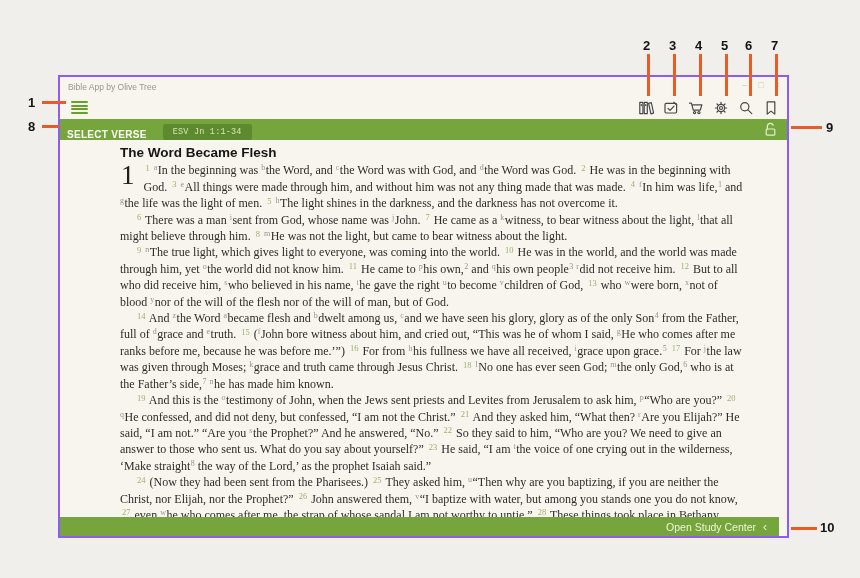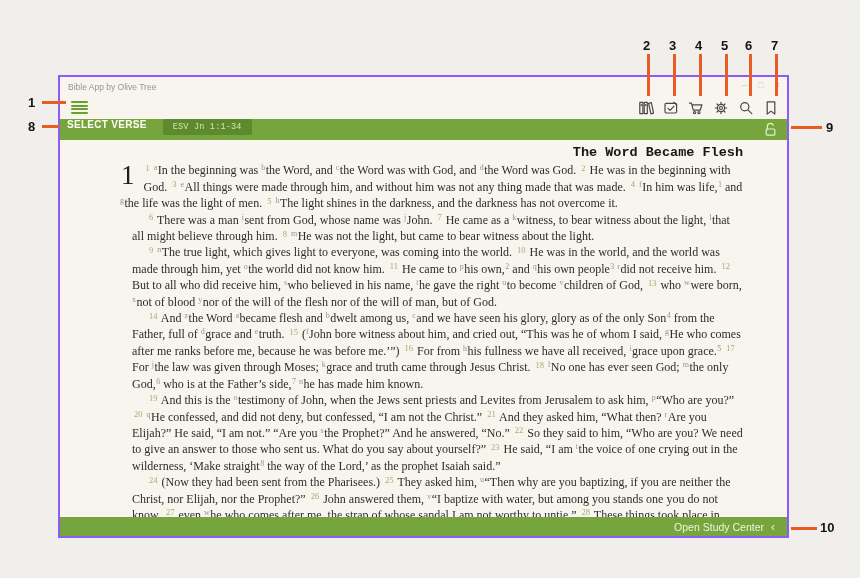--- a/index.html
+++ b/index.html
@@ -15,41 +15,41 @@
   .win-controls span{cursor:default;}
   .menu-btn{position:absolute;left:11px;top:24px;width:17px;height:13px;
             display:flex;flex-direction:column;justify-content:space-between;}
   .menu-btn i{display:block;height:2.2px;background:#69a02b;border-radius:1px;}
   .toolbar{position:absolute;right:8px;top:23px;display:flex;gap:9px;align-items:center;}
   .tool{width:16px;height:16px;}
   .tool svg{display:block;}
   .icon-stroke{fill:none;stroke:#474747;stroke-width:1.2;stroke-linejoin:round;stroke-linecap:round;}
   
   .select-bar{position:absolute;left:0;top:42px;right:0;height:21px;background:#77a53d;
-              display:flex;align-items:flex-start;}
+              display:flex;align-items:flex-end;}
   .select-label{color:#fdfdf8;font-weight:bold;font-size:10px;letter-spacing:.3px;margin-left:7px;}
   .ref-badge{margin-left:16px;background:#5d8a2e;color:#d5e5b0;font-size:8.5px;
              padding:3px 10px;border-radius:2px;letter-spacing:.2px;font-family:Liberation Mono, monospace;}
   .lock{position:absolute;right:10px;top:3px;}
   
   .content{position:absolute;left:0;top:63px;right:0;bottom:0;overflow:hidden;background:#f7f5ee;
            padding:3px 44px 0 60px;box-sizing:border-box;
            font-family:"Liberation Serif","DejaVu Serif",serif;
            font-size:12px;line-height:15.4px;color:#2d2c29;text-align:left;}
   .content h3{font-size:13.5px;margin:10px 0 3px;color:#161614;
-              font-family:Liberation Mono, monospace;text-align:right;}
+              font-family:Liberation Sans, sans-serif;}
   .content h3:first-child{margin-top:2px;}
   .content p{margin:0;}
-  .content p.indent{text-indent:15px;margin-left:12px;}
+  .content p.indent{text-indent:15px;}
   .chapnum{float:left;font-size:27px;line-height:21px;margin:2px 9px 0 1px;color:#1f1f1d;}
   .vnum{font-size:8.5px;color:#9cb26b;position:relative;top:-3.5px;margin:0 1px 0 2px;}
   .xref{font-size:8px;color:#96948a;position:relative;top:-4px;margin-right:.5px;}
   .fnum{font-size:8px;color:#96948a;position:relative;top:-4px;margin-left:.5px;}
   
-  .study-bar{position:absolute;left:0;right:0;bottom:0;height:19px;background:#77a53d;z-index:2;
+  .study-bar{position:absolute;left:0;right:8px;bottom:0;height:19px;background:#77a53d;z-index:2;
              display:flex;align-items:center;justify-content:flex-end;padding-right:12px;
              color:#eef4dd;font-size:10.5px;cursor:pointer;}
   .study-bar .chev{margin-left:7px;font-size:12px;line-height:10px;color:#e4efcd;}
   
   .co-line{position:absolute;background:#ea5b25;z-index:5;}
   .co-label{position:absolute;z-index:5;font-weight:bold;font-size:13px;color:#141414;
             font-family:"Liberation Sans","DejaVu Sans",sans-serif;}
 </style>
 </head>
 <body>

